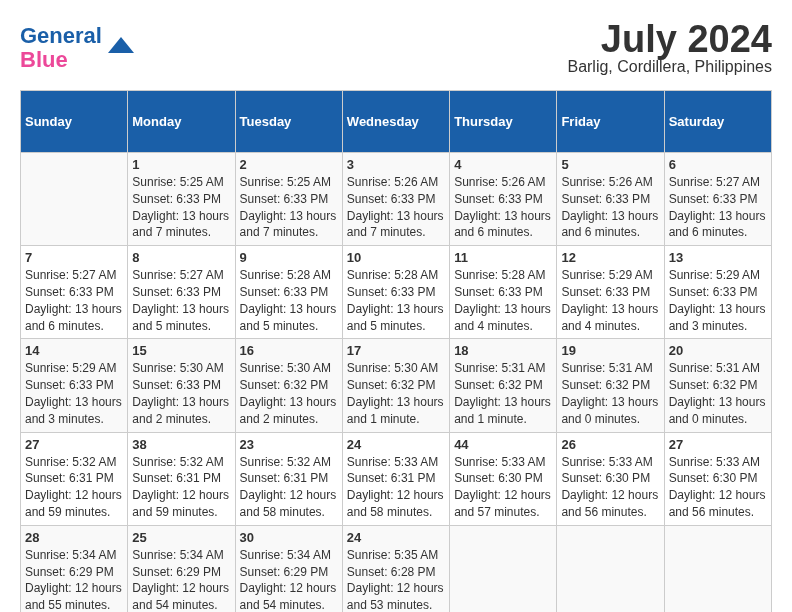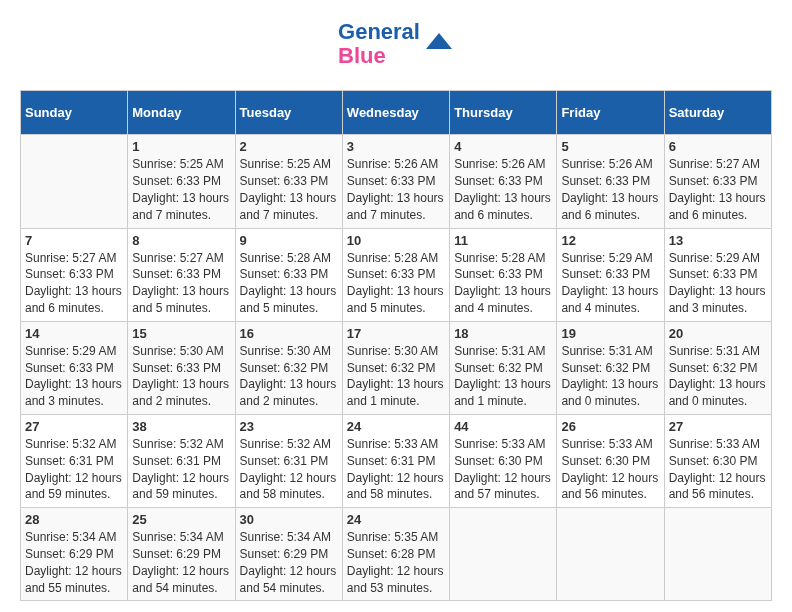--- a/index.html
+++ b/index.html
@@ -7,22 +7,21 @@
       font-family: Arial, sans-serif;
       background: #fff;
       width: 792px;
       min-height: 612px;
       padding: 20px;
     }
     .header {
       display: flex;
       justify-content: space-between;
       align-items: center;
-      margin-bottom: 22px;
-      flex-direction: column;
+      margin-bottom: 14px;
     }
     .logo {
       display: flex;
       align-items: center;
     }
     .logo-text {
       font-size: 22px;
       font-weight: bold;
       color: #333;
       line-height: 1.1;
@@ -50,21 +49,21 @@
       color: #333;
     }
     table {
       width: 100%;
       border-collapse: collapse;
       font-size: 11px;
     }
     thead tr th {
       background-color: #1a5fa8;
       color: #fff;
-      padding: 14px 4px;
+      padding: 23px 4px;
       text-align: left;
       font-size: 13px;
       font-weight: bold;
       border: 1px solid #ccc;
     }
     tbody tr td {
       border: 1px solid #ccc;
       padding: 4px 4px;
       vertical-align: top;
       min-height: 60px;
@@ -97,20 +96,24 @@
     <div>
       <div class="logo-text">
         <span>General</span><br>
         <span style="color:#ec4899;">Blue</span>
       </div>
     </div>
     <svg class="logo-icon" viewBox="0 0 30 30">
       <polygon points="15,4 28,20 2,20" fill="#1a5fa8"></polygon>
     </svg>
   </div>
+  <div class="title-block">
+    <h1>July 2024</h1>
+    <h2>Barlig, Cordillera, Philippines</h2>
+  </div>
 </div>
 
 <table>
   <thead>
     <tr>
     <th>Sunday</th>
         <th>Monday</th>
         <th>Tuesday</th>
         <th>Wednesday</th>
         <th>Thursday</th>

